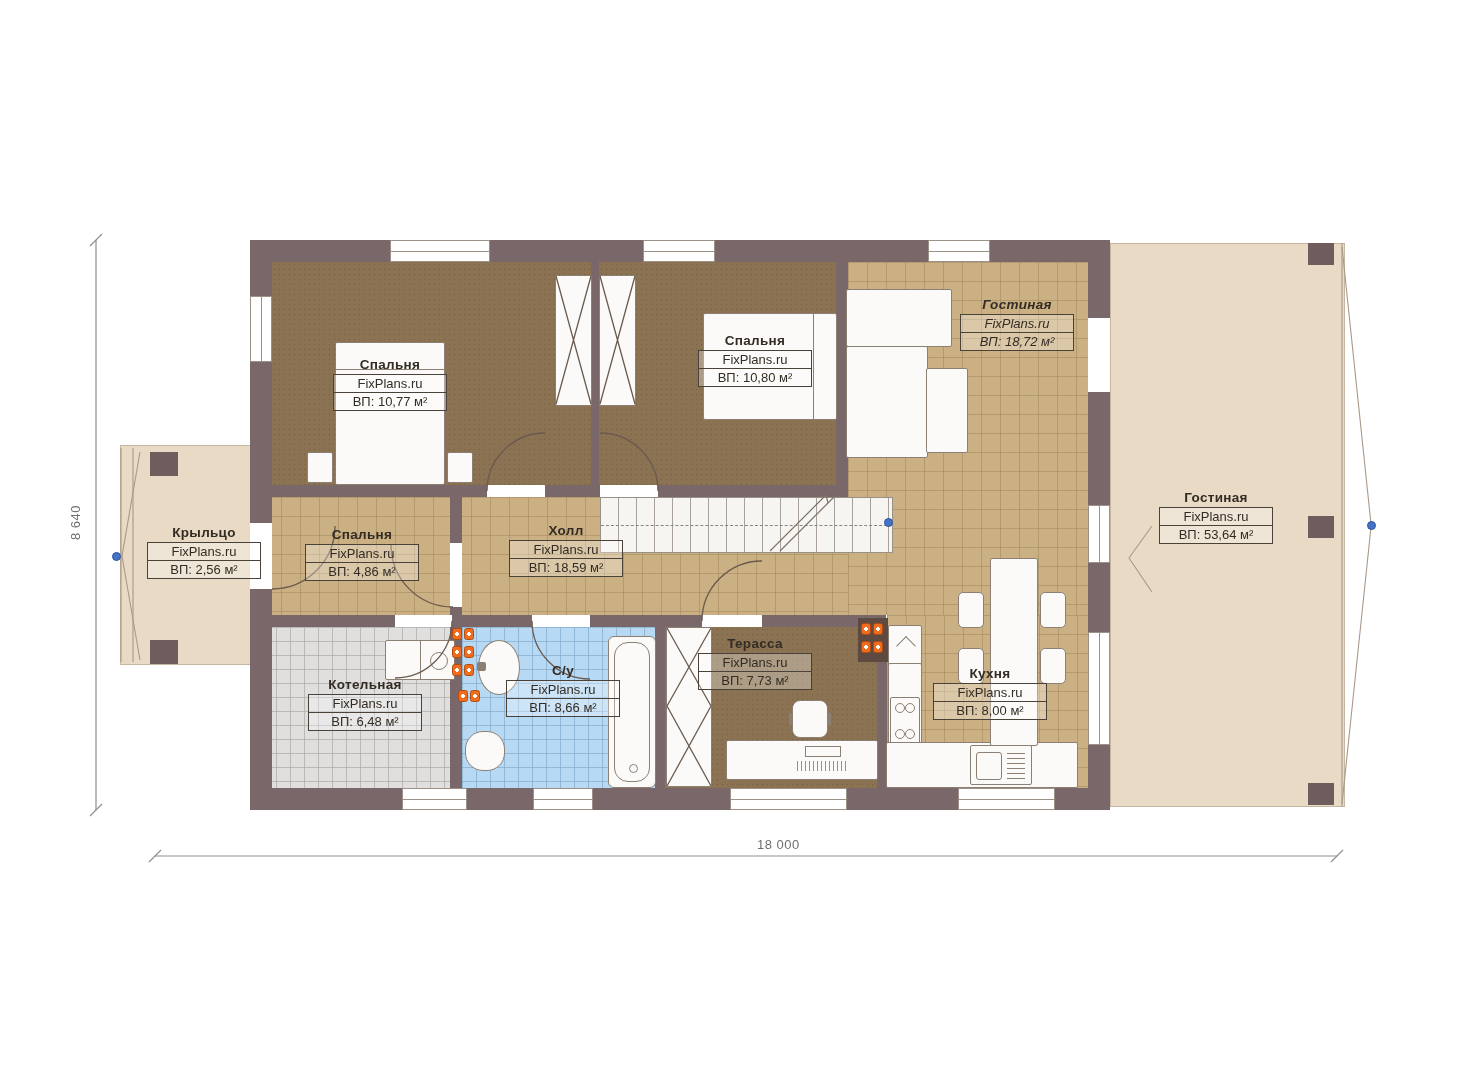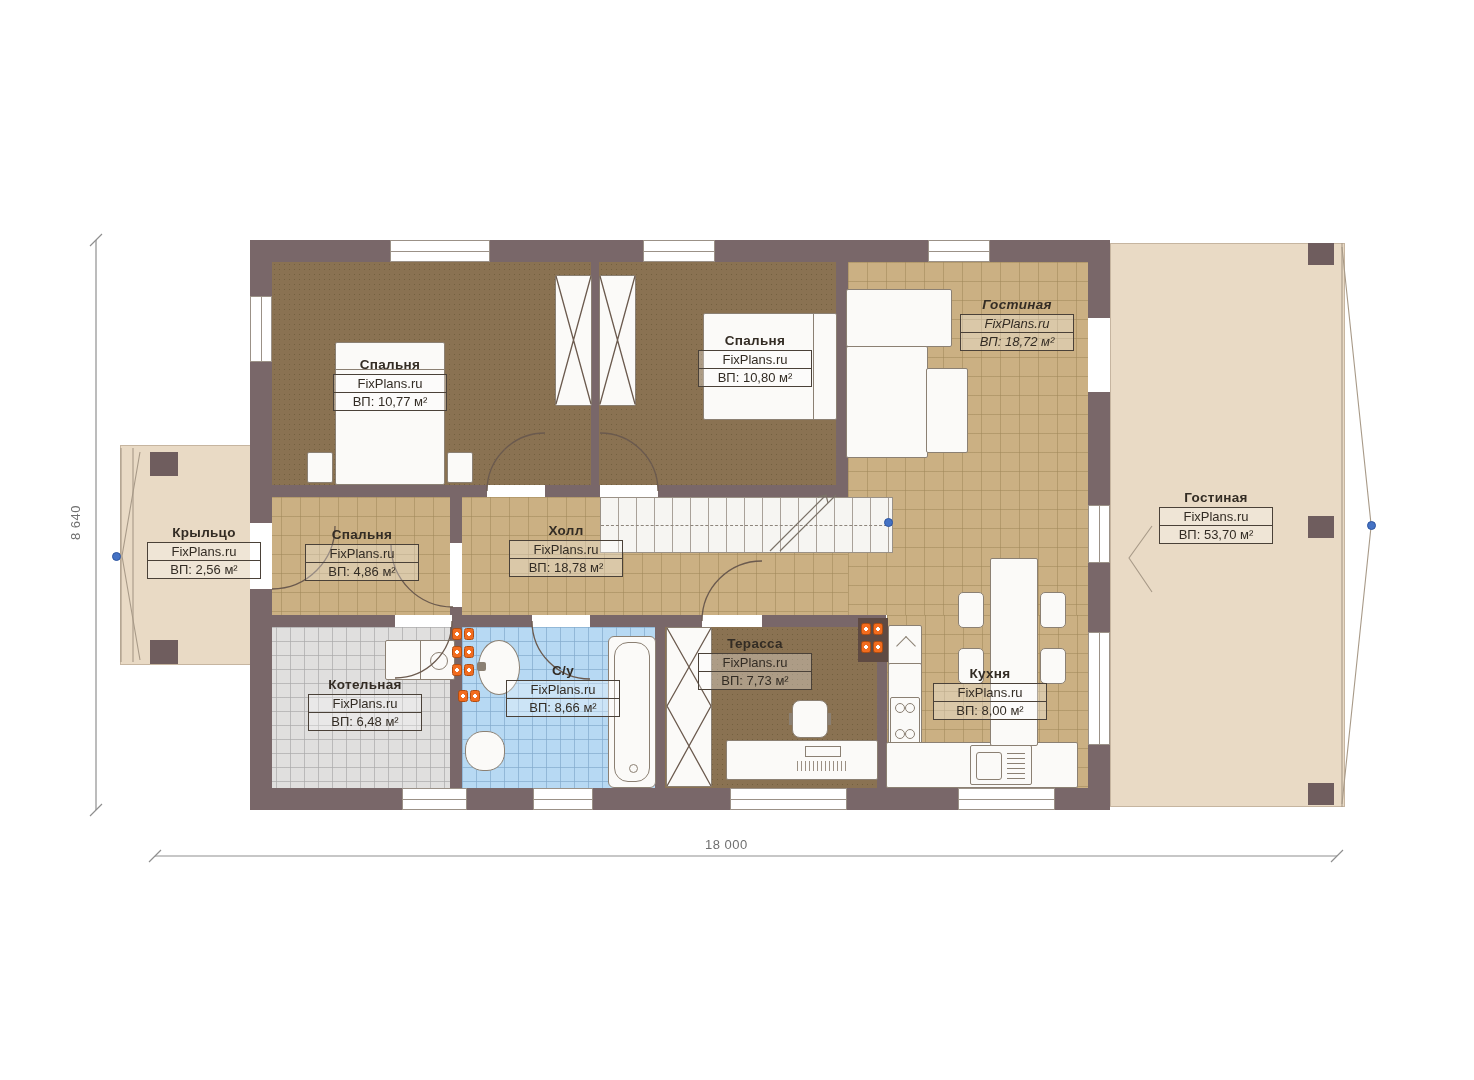--- a/index.html
+++ b/index.html
@@ -250,42 +250,42 @@
     <div class="nm">Гостиная</div>
     <div class="bx">
         <div class="br">FixPlans.ru</div>
     <div class="ar">ВП: 18,72 м²</div>
       </div>
   </div>
   <div class="rlabel" style="left:1216px;top:490px;">
     <div class="nm">Гостиная</div>
     <div class="bx">
         <div class="br">FixPlans.ru</div>
-    <div class="ar">ВП: 53,70 м²</div>
+    <div class="ar">ВП: 53,64 м²</div>
       </div>
   </div>
   <div class="rlabel" style="left:204px;top:525px;">
     <div class="nm">Крыльцо</div>
     <div class="bx">
         <div class="br">FixPlans.ru</div>
     <div class="ar">ВП: 2,56 м²</div>
       </div>
   </div>
   <div class="rlabel" style="left:362px;top:527px;">
     <div class="nm">Спальня</div>
     <div class="bx">
         <div class="br">FixPlans.ru</div>
     <div class="ar">ВП: 4,86 м²</div>
       </div>
   </div>
   <div class="rlabel" style="left:566px;top:523px;">
     <div class="nm">Холл</div>
     <div class="bx">
         <div class="br">FixPlans.ru</div>
-    <div class="ar">ВП: 18,78 м²</div>
+    <div class="ar">ВП: 18,59 м²</div>
       </div>
   </div>
   <div class="rlabel" style="left:365px;top:677px;">
     <div class="nm">Котельная</div>
     <div class="bx">
         <div class="br">FixPlans.ru</div>
     <div class="ar">ВП: 6,48 м²</div>
       </div>
   </div>
   <div class="rlabel" style="left:563px;top:663px;">
@@ -304,19 +304,19 @@
   </div>
   <div class="rlabel" style="left:990px;top:666px;">
     <div class="nm">Кухня</div>
     <div class="bx">
         <div class="br">FixPlans.ru</div>
     <div class="ar">ВП: 8,00 м²</div>
       </div>
   </div>
 
   <div class="dim" style="left:58px;top:515px;transform:rotate(-90deg);transform-origin:center;">8 640</div>
-  <div class="dim" style="left:705px;top:837px;">18 000</div>
+  <div class="dim" style="left:757px;top:837px;">18 000</div>
 
   <div class="marker" style="left:112px;top:552px;"></div>
   <div class="marker" style="left:884px;top:518px;"></div>
   <div class="marker" style="left:1367px;top:521px;"></div>
 
 </div>
 
 </body></html>

